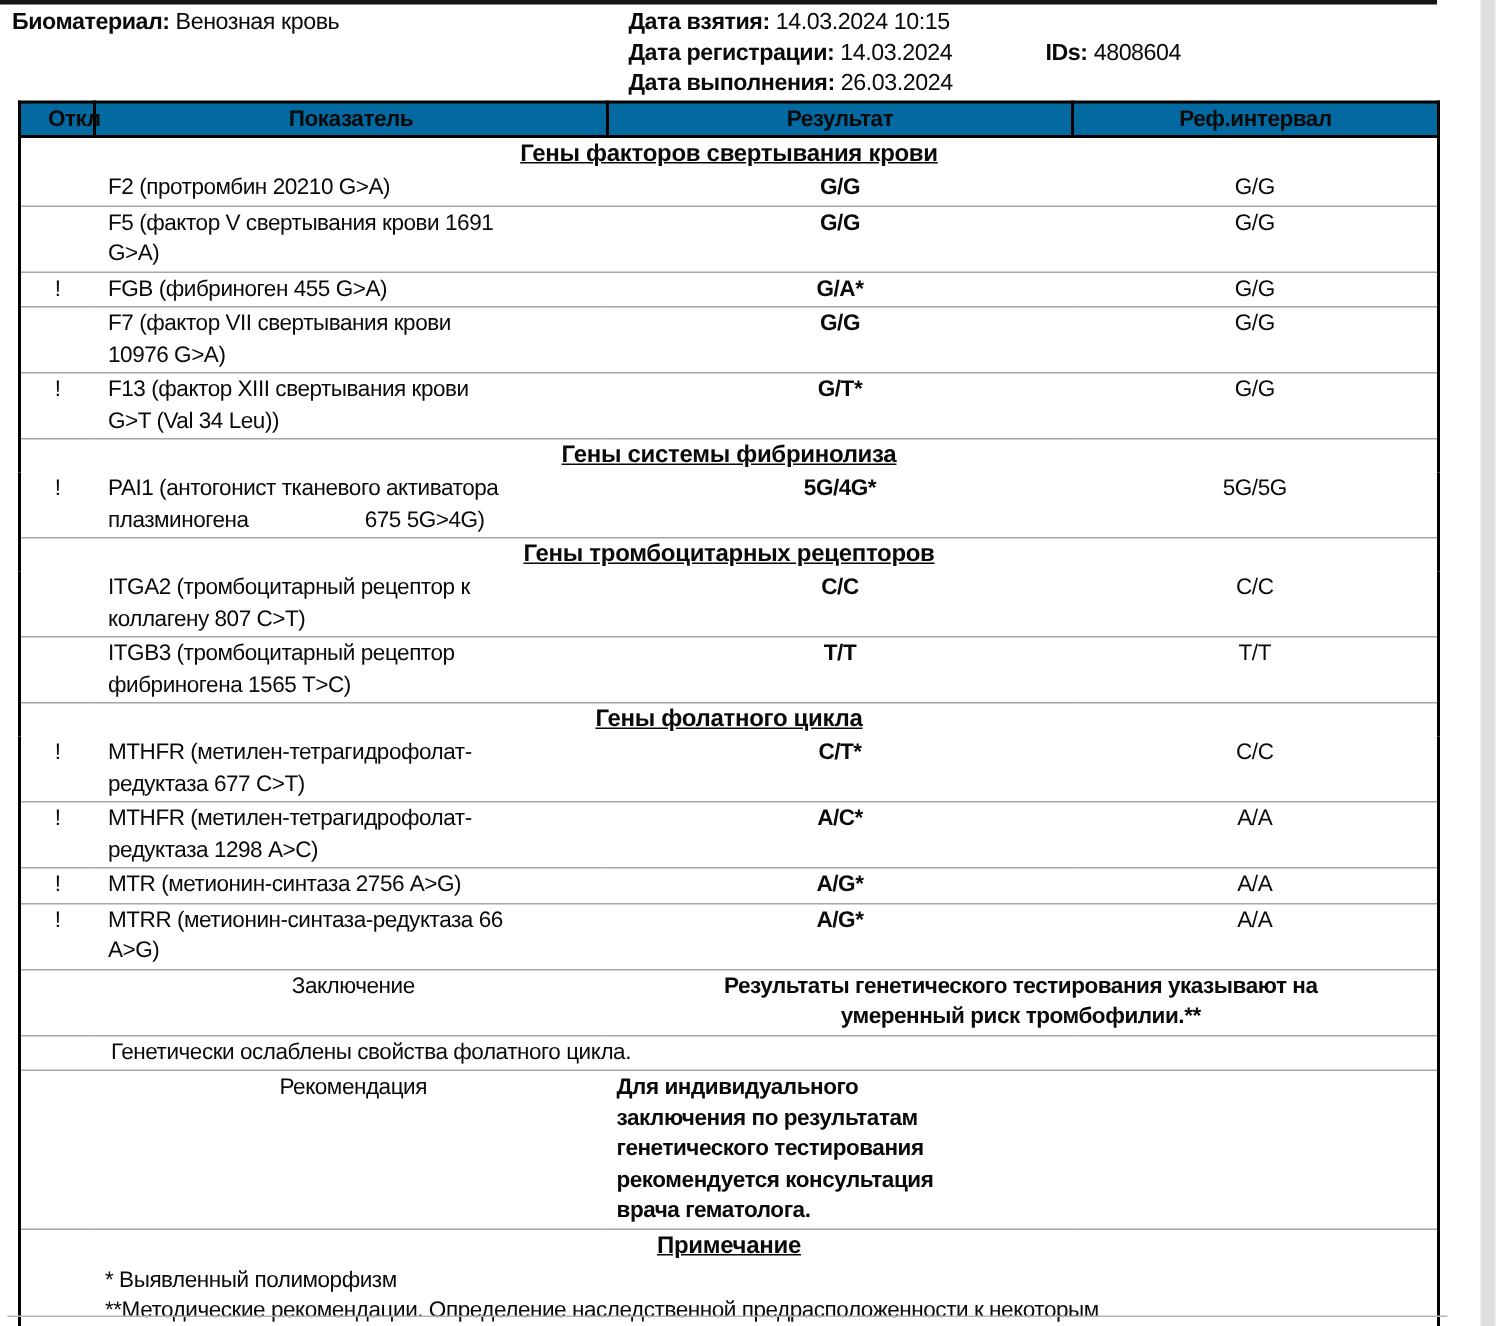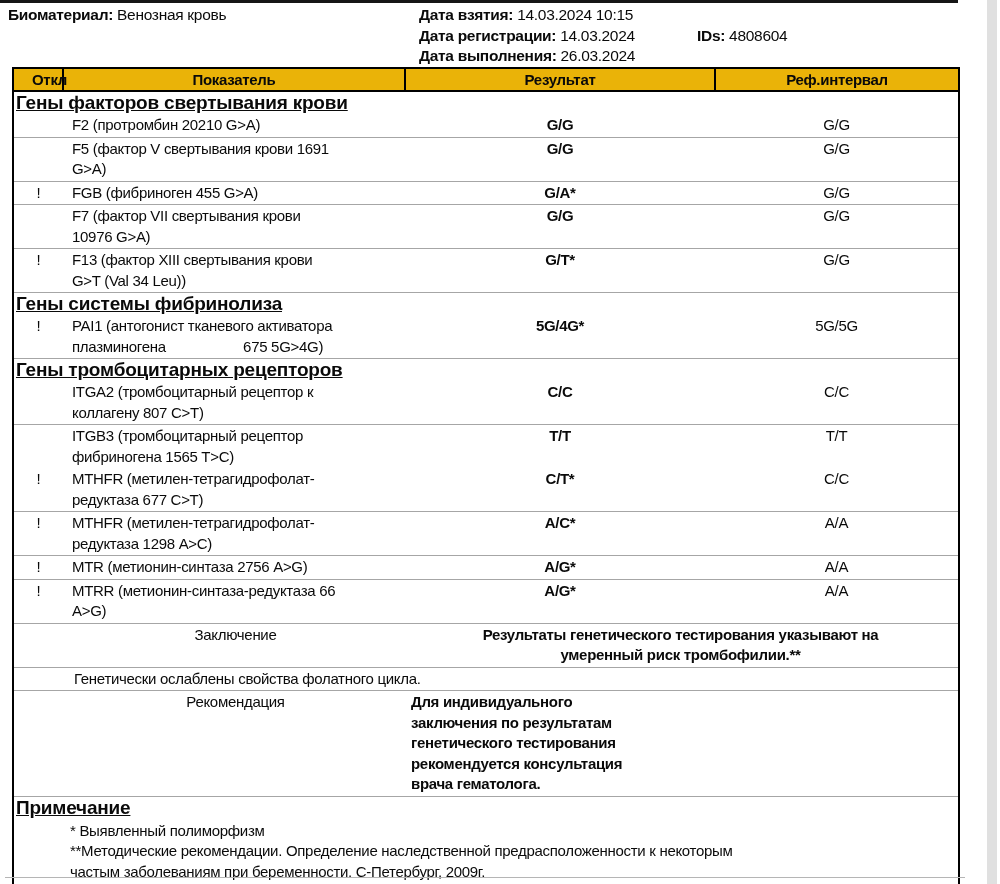--- a/index.html
+++ b/index.html
@@ -30,36 +30,36 @@
     border-collapse: collapse;
     table-layout: fixed;
     border: 2px solid #000;
   }
   thead th {
     border: 2px solid #000;
     font-size: 15px; font-weight: bold;
     line-height: 19px; padding: 1px 18px;
     text-align: center;
     letter-spacing: -0.3px;
-    background: #eab308;
+    background: #0369a1;
   }
   tbody td {
     font-size: 15px;
     line-height: 20.5px;
     padding: 1px 6px;
     vertical-align: top;
     letter-spacing: -0.3px;
   }
   tbody tr { border-top: 1px solid #a6a6a6; }
   tbody tr:first-child, tbody tr.no-top { border-top: none; }
 
   td.section-title {
-    text-align: left;
+    text-align: center;
     font-weight: bold;
-    font-size: 19px;
+    font-size: 16px;
     line-height: 22px;
     padding: 0 2px;
     text-decoration: underline;
     letter-spacing: -0.2px;
   }
   td.flag-cell   { text-align: center; padding-left: 0; padding-right: 0; }
   td.indicator-cell { white-space: pre-wrap; padding-left: 9px; }
   td.label-cell  { padding-left: 9px; text-align: center; }
   td.result-cell { text-align: center; font-weight: bold; }
   td.ref-cell    { text-align: center; }
@@ -179,20 +179,23 @@
           <td class="result-cell">C/C</td>
           <td class="ref-cell">C/C</td>
         </tr>
         <tr>
           <td class="flag-cell"></td>
           <td class="indicator-cell">ITGB3 (тромбоцитарный рецептор
 фибриногена 1565 T&gt;C)</td>
           <td class="result-cell">T/T</td>
           <td class="ref-cell">T/T</td>
         </tr>
+        <tr>
+          <td class="section-title" colspan="4">Гены фолатного цикла</td>
+        </tr>
         <tr class="no-top">
           <td class="flag-cell">!</td>
           <td class="indicator-cell">MTHFR (метилен-тетрагидрофолат-
 редуктаза 677 C&gt;T)</td>
           <td class="result-cell">C/T*</td>
           <td class="ref-cell">C/C</td>
         </tr>
         <tr>
           <td class="flag-cell">!</td>
           <td class="indicator-cell">MTHFR (метилен-тетрагидрофолат-

